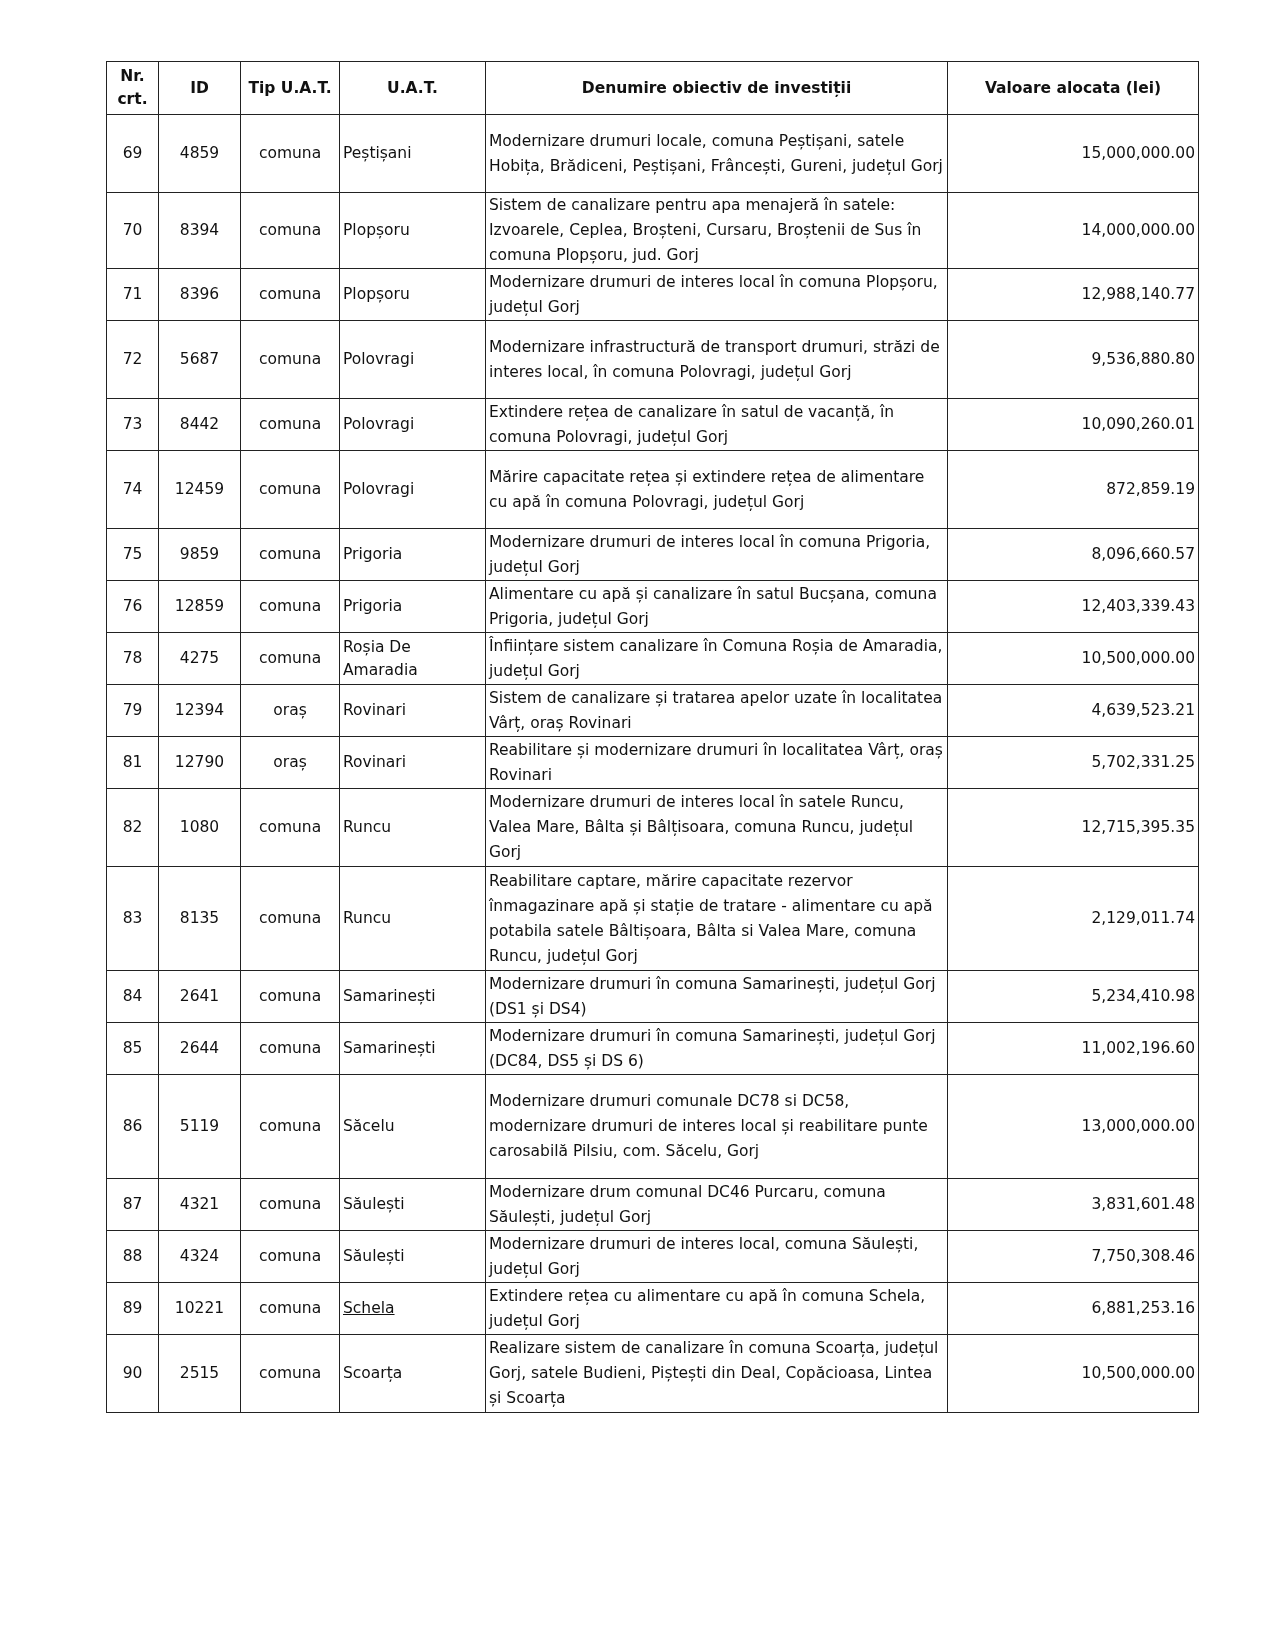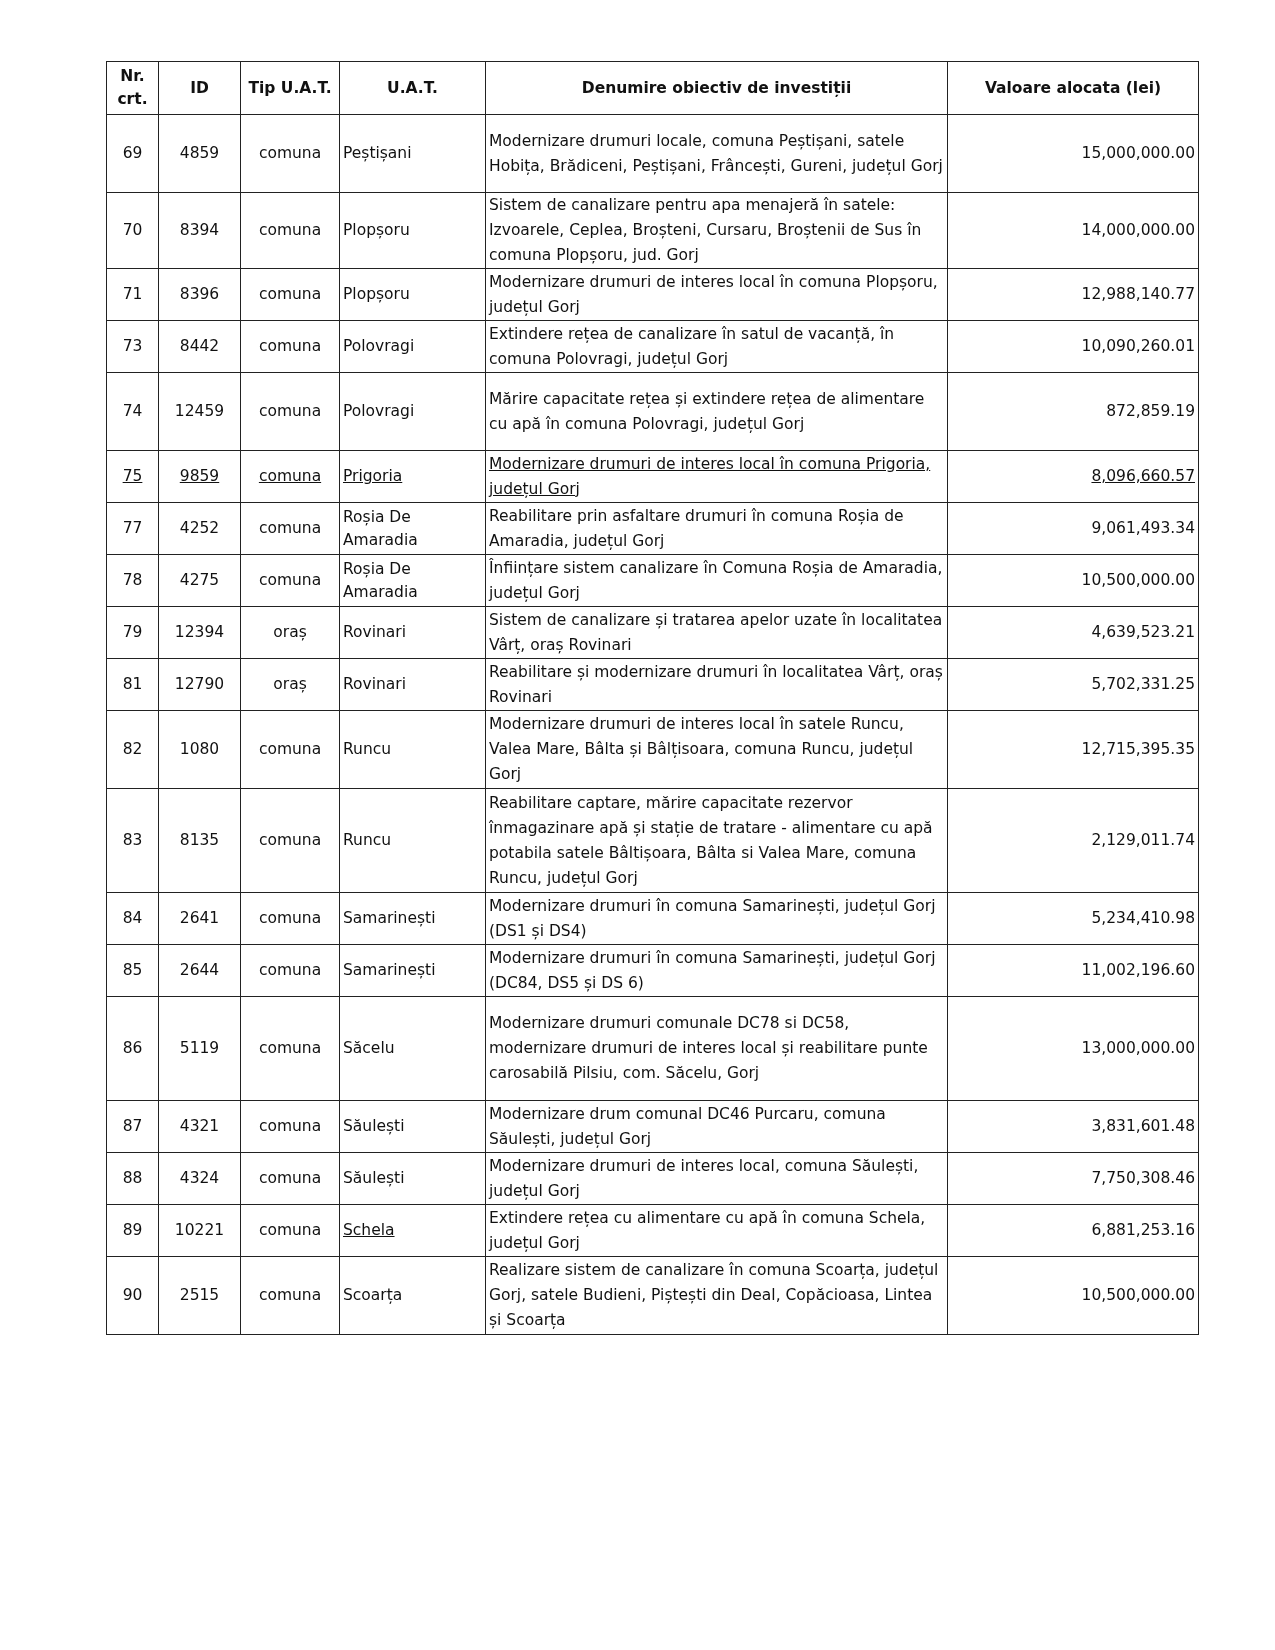--- a/index.html
+++ b/index.html
@@ -58,51 +58,59 @@
         <td class="r">14,000,000.00</td>
       </tr>
       <tr style="height: 52px;">
         <td class="c">71</td>
         <td class="c">8396</td>
         <td class="c">comuna</td>
         <td class="l" style="line-height: 23px;">Plopșoru</td>
         <td class="desc">Modernizare drumuri de interes local în comuna Plopșoru, județul Gorj</td>
         <td class="r">12,988,140.77</td>
       </tr>
+      <tr style="height: 78px;">
+        <td class="c">72</td>
+        <td class="c">5687</td>
+        <td class="c">comuna</td>
+        <td class="l" style="line-height: 23px;">Polovragi</td>
+        <td class="desc">Modernizare infrastructură de transport drumuri, străzi de interes local, în comuna Polovragi, județul Gorj</td>
+        <td class="r">9,536,880.80</td>
+      </tr>
       <tr style="height: 52px; padding-left: 22px;">
         <td class="c">73</td>
         <td class="c">8442</td>
         <td class="c">comuna</td>
         <td class="l" style="line-height: 23px;">Polovragi</td>
         <td class="desc">Extindere rețea de canalizare în satul de vacanță, în comuna Polovragi, județul Gorj</td>
         <td class="r">10,090,260.01</td>
       </tr>
       <tr style="height: 78px;">
         <td class="c">74</td>
         <td class="c">12459</td>
         <td class="c">comuna</td>
         <td class="l" style="line-height: 23px;">Polovragi</td>
         <td class="desc">Mărire capacitate rețea și extindere rețea de alimentare cu apă în comuna Polovragi, județul Gorj</td>
         <td class="r">872,859.19</td>
       </tr>
-      <tr style="height: 52px; text-decoration: underline;">
+      <tr style="height: 52px;">
         <td class="c">75</td>
         <td class="c">9859</td>
         <td class="c">comuna</td>
         <td class="l" style="line-height: 23px;">Prigoria</td>
         <td class="desc">Modernizare drumuri de interes local în comuna Prigoria, județul Gorj</td>
         <td class="r">8,096,660.57</td>
       </tr>
       <tr style="height: 52px;">
-        <td class="c">77</td>
-        <td class="c">4252</td>
-        <td class="c">comuna</td>
-        <td class="l" style="line-height: 23px;">Roșia De Amaradia</td>
-        <td class="desc">Reabilitare prin asfaltare drumuri în comuna Roșia de Amaradia, județul Gorj</td>
-        <td class="r">9,061,493.34</td>
+        <td class="c">76</td>
+        <td class="c">12859</td>
+        <td class="c">comuna</td>
+        <td class="l" style="line-height: 23px;">Prigoria</td>
+        <td class="desc">Alimentare cu apă și canalizare în satul Bucșana, comuna Prigoria, județul Gorj</td>
+        <td class="r">12,403,339.43</td>
       </tr>
       <tr style="height: 52px;">
         <td class="c">78</td>
         <td class="c">4275</td>
         <td class="c">comuna</td>
         <td class="l" style="line-height: 23px;">Roșia De Amaradia</td>
         <td class="desc">Înființare sistem canalizare în Comuna Roșia de Amaradia, județul Gorj</td>
         <td class="r">10,500,000.00</td>
       </tr>
       <tr style="height: 52px;">

